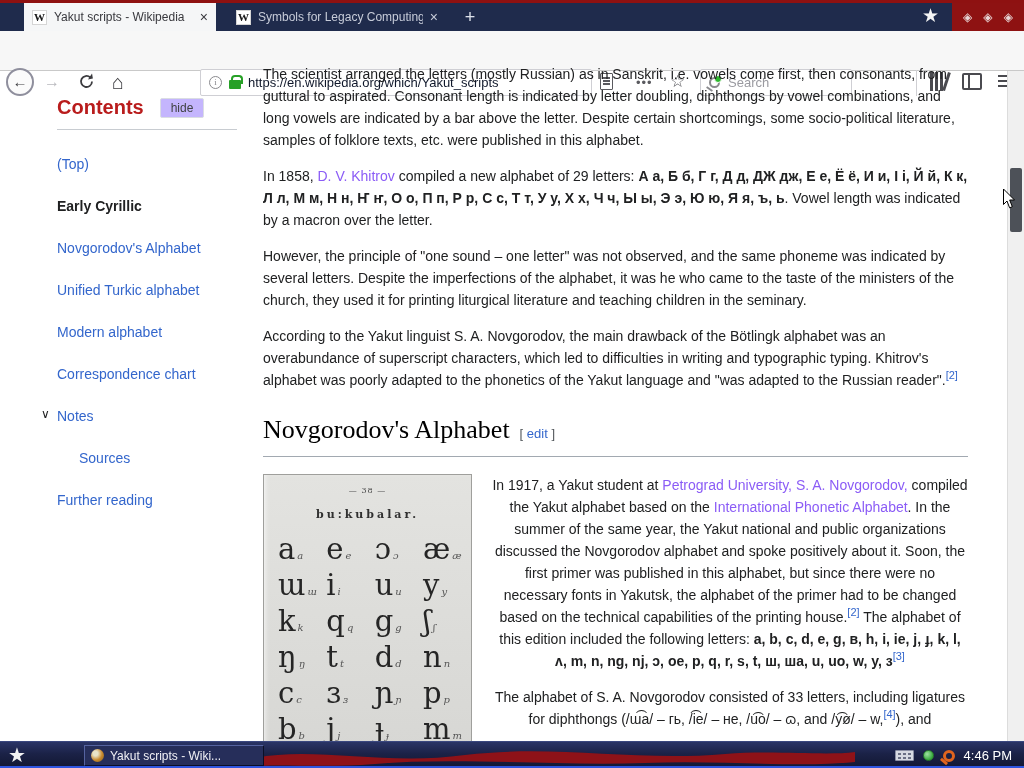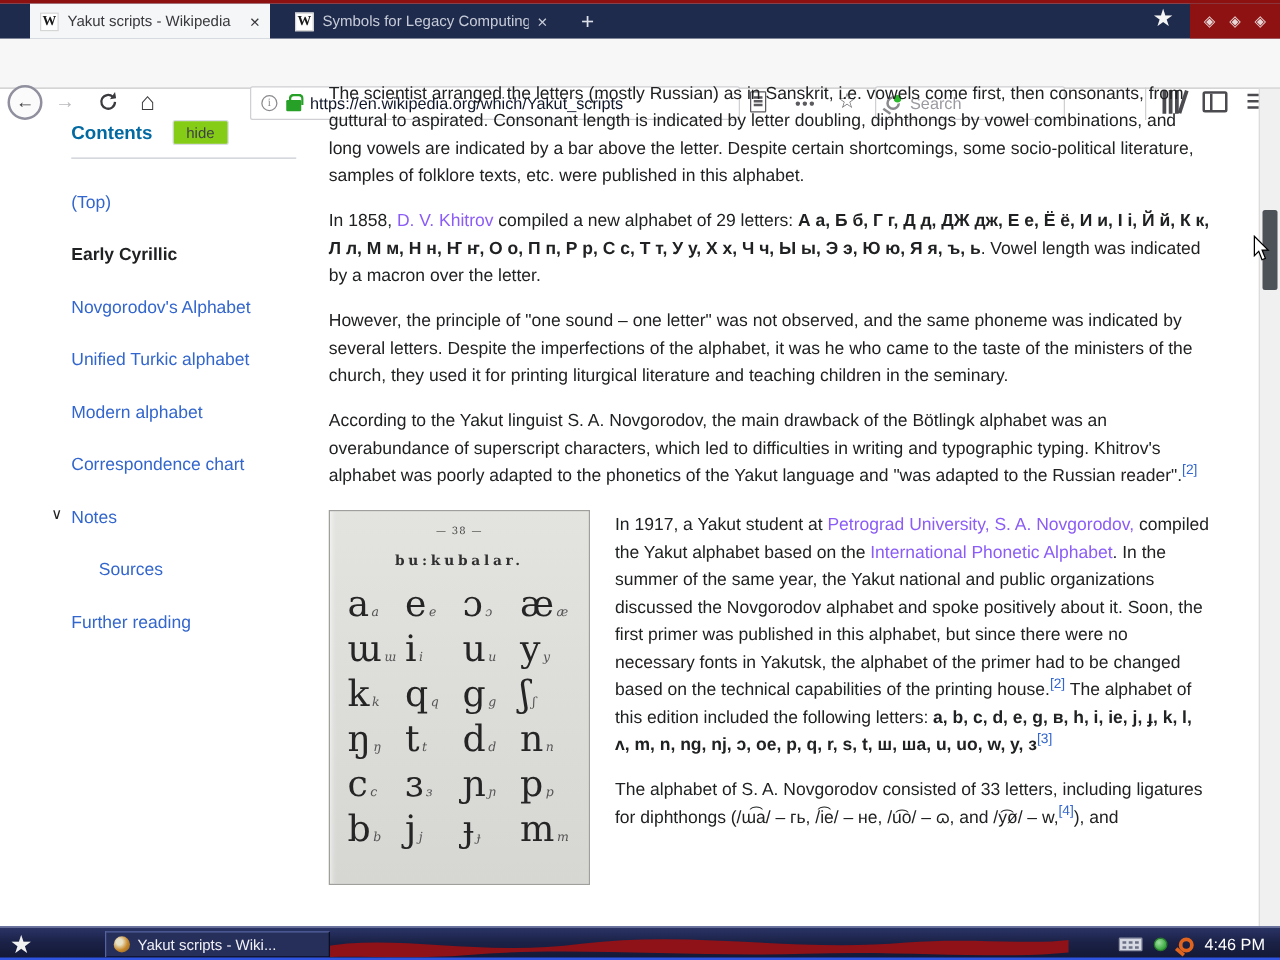--- a/index.html
+++ b/index.html
@@ -59,22 +59,22 @@
   .menu-icon span { display:block; width:16px; height:2px; background:#4a4a4f; margin-bottom:3px; }
 
   
   .scrollbar { position:absolute; left:1007px; top:71px; width:17px; height:670px; background:#f0f0f0; border-left:1px solid #dcdcdc; }
   .scroll-thumb { position:absolute; left:2px; top:97px; width:12px; height:64px; background:#4d5158; border-radius:2px; }
   .cursor { position:absolute; left:1002px; top:188px; z-index:60; }
 
   
   .toc { position:absolute; left:57px; top:96px; width:180px; }
   .toc-head { display:flex; align-items:center; gap:16px; padding-bottom:10px; border-bottom:1px solid #c8ccd1; }
-  .toc-title { font-size:15px; font-weight:bold; color:#0369a1;text-align:center; }
-  .hide-btn { background:#84cc16; border:1px solid #dadde3; border-radius:2px; font-size:12px; color:#404244; padding:2px 10px; }
+  .toc-title { font-size:20px; font-weight:bold; color:#b91c1c;text-align:center; }
+  .hide-btn { background:#c4b5fd; border:1px solid #dadde3; border-radius:2px; font-size:12px; color:#404244; padding:2px 10px; }
   .toc-item { margin-top:26px; font-size:14px; color:#3366cc; position:relative; }
   .toc-item.current { color:#202122; font-weight:bold; }
   .toc-item.indent { padding-left:22px; }
   .toc-item .chev { position:absolute; left:-16px; top:-1px; color:#202122; font-size:12px; }
 
   
   .content { position:absolute; left:263px; top:63px; width:705px; color:#202122; font-size:14px; line-height:22px; }
   .content p { margin-bottom:14px; }
   a.wlink { color:#8b5cf6; text-decoration:none; }
   sup.ref { font-size:11px; line-height:0; color:#3366cc; }
@@ -83,27 +83,27 @@
   h2.section { font-family:"Liberation Serif","DejaVu Serif",serif; font-weight:normal; font-size:26px; color:#000; margin-top:24px; padding-bottom:7px; border-bottom:1px solid #a2a9b1; line-height:30px; }
   .edit-wrap { font-family:"Liberation Sans",sans-serif; font-size:13px; color:#54595d; margin-left:10px; }
   .edit-wrap a { color:#3366cc; text-decoration:none; }
 
   .media-row { display:flex; gap:20px; margin-top:17px; }
   .scan-box { flex:0 0 auto; width:209px; height:300px; border:1px solid #9f9f9c; background:linear-gradient(180deg,#e3e3e0,#d6d6d3); overflow:hidden; box-shadow:inset 4px 0 6px -4px #fff; }
   .scan-inner { padding-top:5px; text-align:center; font-family:"DejaVu Serif","Liberation Serif",serif; color:#252525; }
   .scan-pageno { font-size:8px; color:#4a4a4a; letter-spacing:1px; }
   .scan-title { font-size:11px; font-weight:bold; letter-spacing:3px; margin-top:2px; color:#303030; }
   .scan-grid { margin-top:6px; }
-  .scan-row { display:flex; justify-content:flex-start; padding:0 8px; height:36px; align-items:baseline; }
+  .scan-row { display:flex; justify-content:space-between; padding:0 8px; height:36px; align-items:baseline; }
   .scan-cell { width:46px; text-align:left; padding-left:6px; white-space:nowrap; }
   .scan-big { font-size:29px; line-height:34px; }
   .scan-small { font-size:10px; font-style:italic; color:#555; margin-left:2px; }
 
   .media-text { flex:1 1 auto; width:473px; }
-  .media-text p { margin-bottom:14px; }
+  .media-text p { margin-bottom:14px;text-align:center; }
 
   
   .taskbar { position:absolute; left:0; top:741px; width:1024px; height:27px; background:linear-gradient(180deg,#2a3466 0%,#1b2247 45%,#121732 100%); border-top:1px solid #3a477f; z-index:50; }
   .taskbar-wave { position:absolute; left:255px; top:0; }
   .start-star { position:absolute; left:8px; top:1px; font-size:20px; color:#f2f2f2; }
   .task-btn { position:absolute; left:84px; top:3px; width:180px; height:21px; background:#262e5a; border-top:1px solid #5563a0; border-left:1px solid #5563a0; border-right:1px solid #0b0f26; border-bottom:1px solid #0b0f26; display:flex; align-items:center; gap:6px; padding:0 6px; color:#f0f0f5; font-size:12px; white-space:nowrap; overflow:hidden; }
   .ff-icon { width:13px; height:13px; border-radius:50%; background:radial-gradient(circle at 35% 35%, #e8e3c8 20%, #c98a2d 55%, #7c5a1e); flex:0 0 auto; }
   .tray { position:absolute; right:6px; top:0; height:27px; display:flex; align-items:center; gap:9px; }
   .kbd-icon { width:19px; height:11px; background:#d7dae2; border:1px solid #8b90a5; border-radius:1px; position:relative; }
   .kbd-icon:before { content:""; position:absolute; left:2px; top:2px; width:3px; height:2px; background:#6b7085; box-shadow:5px 0 0 #6b7085, 10px 0 0 #6b7085, 0 4px 0 #6b7085, 5px 4px 0 #6b7085, 10px 4px 0 #6b7085; }
@@ -203,20 +203,21 @@
 
   <div class="content">
     <p>The scientist arranged the letters (mostly Russian) as in Sanskrit, i.e. vowels come first, then consonants, from guttural to aspirated. Consonant length is indicated by letter doubling, diphthongs by vowel combinations, and long vowels are indicated by a bar above the letter. Despite certain shortcomings, some socio-political literature, samples of folklore texts, etc. were published in this alphabet.</p>
 
     <p><span>In 1858, </span><a class="wlink">D. V. Khitrov</a><span> compiled a new alphabet of 29 letters: </span><span class="bold-letters">А а, Б б, Г г, Д д, ДЖ дж, Е е, Ё ё, И и, I i, Й й, К к, Л л, М м, Н н, Ҥ ҥ, О о, П п, Р р, С с, Т т, У у, Х х, Ч ч, Ы ы, Э э, Ю ю, Я я, ъ, ь</span><span>. Vowel length was indicated by a macron over the letter.</span></p>
 
     <p>However, the principle of "one sound – one letter" was not observed, and the same phoneme was indicated by several letters. Despite the imperfections of the alphabet, it was he who came to the taste of the ministers of the church, they used it for printing liturgical literature and teaching children in the seminary.</p>
 
     <p><span>According to the Yakut linguist S. A. Novgorodov, the main drawback of the Bötlingk alphabet was an overabundance of superscript characters, which led to difficulties in writing and typographic typing. Khitrov's alphabet was poorly adapted to the phonetics of the Yakut language and "was adapted to the Russian reader".</span><sup class="ref">[2]</sup></p>
 
+    <h2 class="section"><span>Novgorodov's Alphabet</span><span class="edit-wrap"><span>[ </span><a href="#">edit</a><span> ]</span></span></h2>
 
     <div class="media-row">
       <div class="scan-box">
         <div class="scan-inner">
           <div class="scan-pageno">— 38 —</div>
           <div class="scan-title">bu:kubalar.</div>
           <div class="scan-grid">
               <div class="scan-row">
                 <span class="scan-cell"><span class="scan-big">a</span><span class="scan-small">a</span></span>
                 <span class="scan-cell"><span class="scan-big">e</span><span class="scan-small">e</span></span>

